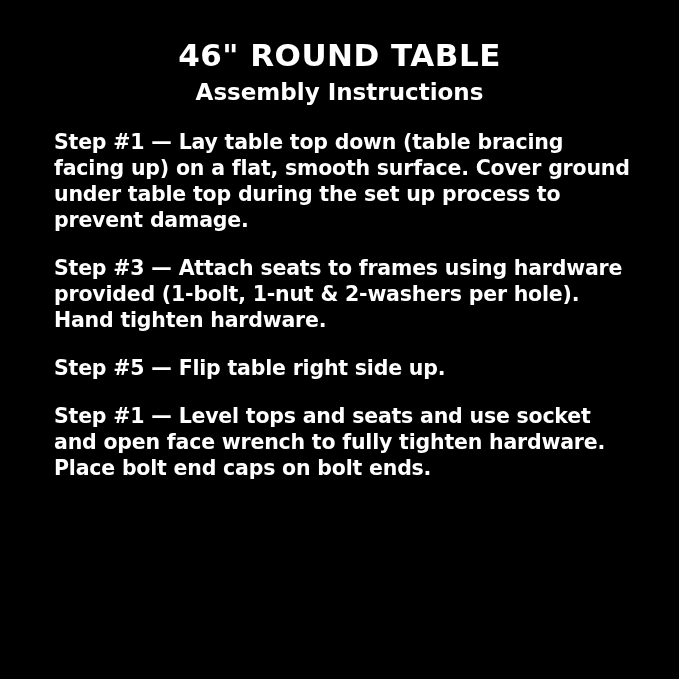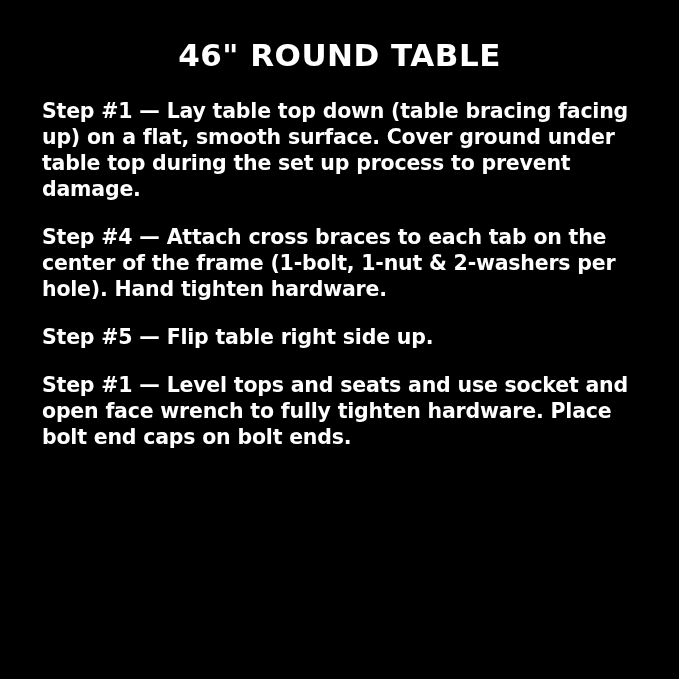--- a/index.html
+++ b/index.html
@@ -35,45 +35,46 @@
     font-size: 23px;
     line-height: 1.1;
     margin: 0;
   }
   .steps {
     font-size: 20.5px;
     line-height: 26px;
     letter-spacing: -0.2px;
   }
   .step {
-    margin: 0 0 22px 0;
+    margin: 0 0 22px 12px;
   }
   .step-label {
     white-space: nowrap;
   }
   .step-dash {
     padding: 0 7px 0 7px;
   }
 </style>
 </head>
 <body style="background: rgb(0, 0, 0); color: rgb(255, 255, 255);">
 
 <div class="page">
 
   <div class="header">
     <h1 class="title">46" ROUND TABLE</h1>
+    <h2 class="subtitle">Assembly Instructions</h2>
   </div>
 
   <div class="steps">
 
     <p class="step"><span class="step-label">Step #1</span><span class="step-dash">—</span><span>Lay table top down (table bracing facing up) on a flat, smooth surface. Cover ground under table top during the set up process to prevent damage.</span></p>
 
 
+    <p class="step"><span class="step-label">Step #3</span><span class="step-dash">—</span><span>Attach seats to frames using hardware provided (1-bolt, 1-nut &amp; 2-washers per hole). Hand tighten hardware.</span></p>
 
-    <p class="step"><span class="step-label">Step #4</span><span class="step-dash">—</span><span>Attach cross braces to each tab on the center of the frame (1-bolt, 1-nut &amp; 2-washers per hole). Hand tighten hardware.</span></p>
 
     <p class="step"><span class="step-label">Step #5</span><span class="step-dash">—</span><span>Flip table right side up.</span></p>
 
     <p class="step"><span class="step-label">Step #1</span><span class="step-dash">—</span><span>Level tops and seats and use socket and open face wrench to fully tighten hardware. Place bolt end caps on bolt ends.</span></p>
 
   </div>
 
 </div>
 
 </body></html>

